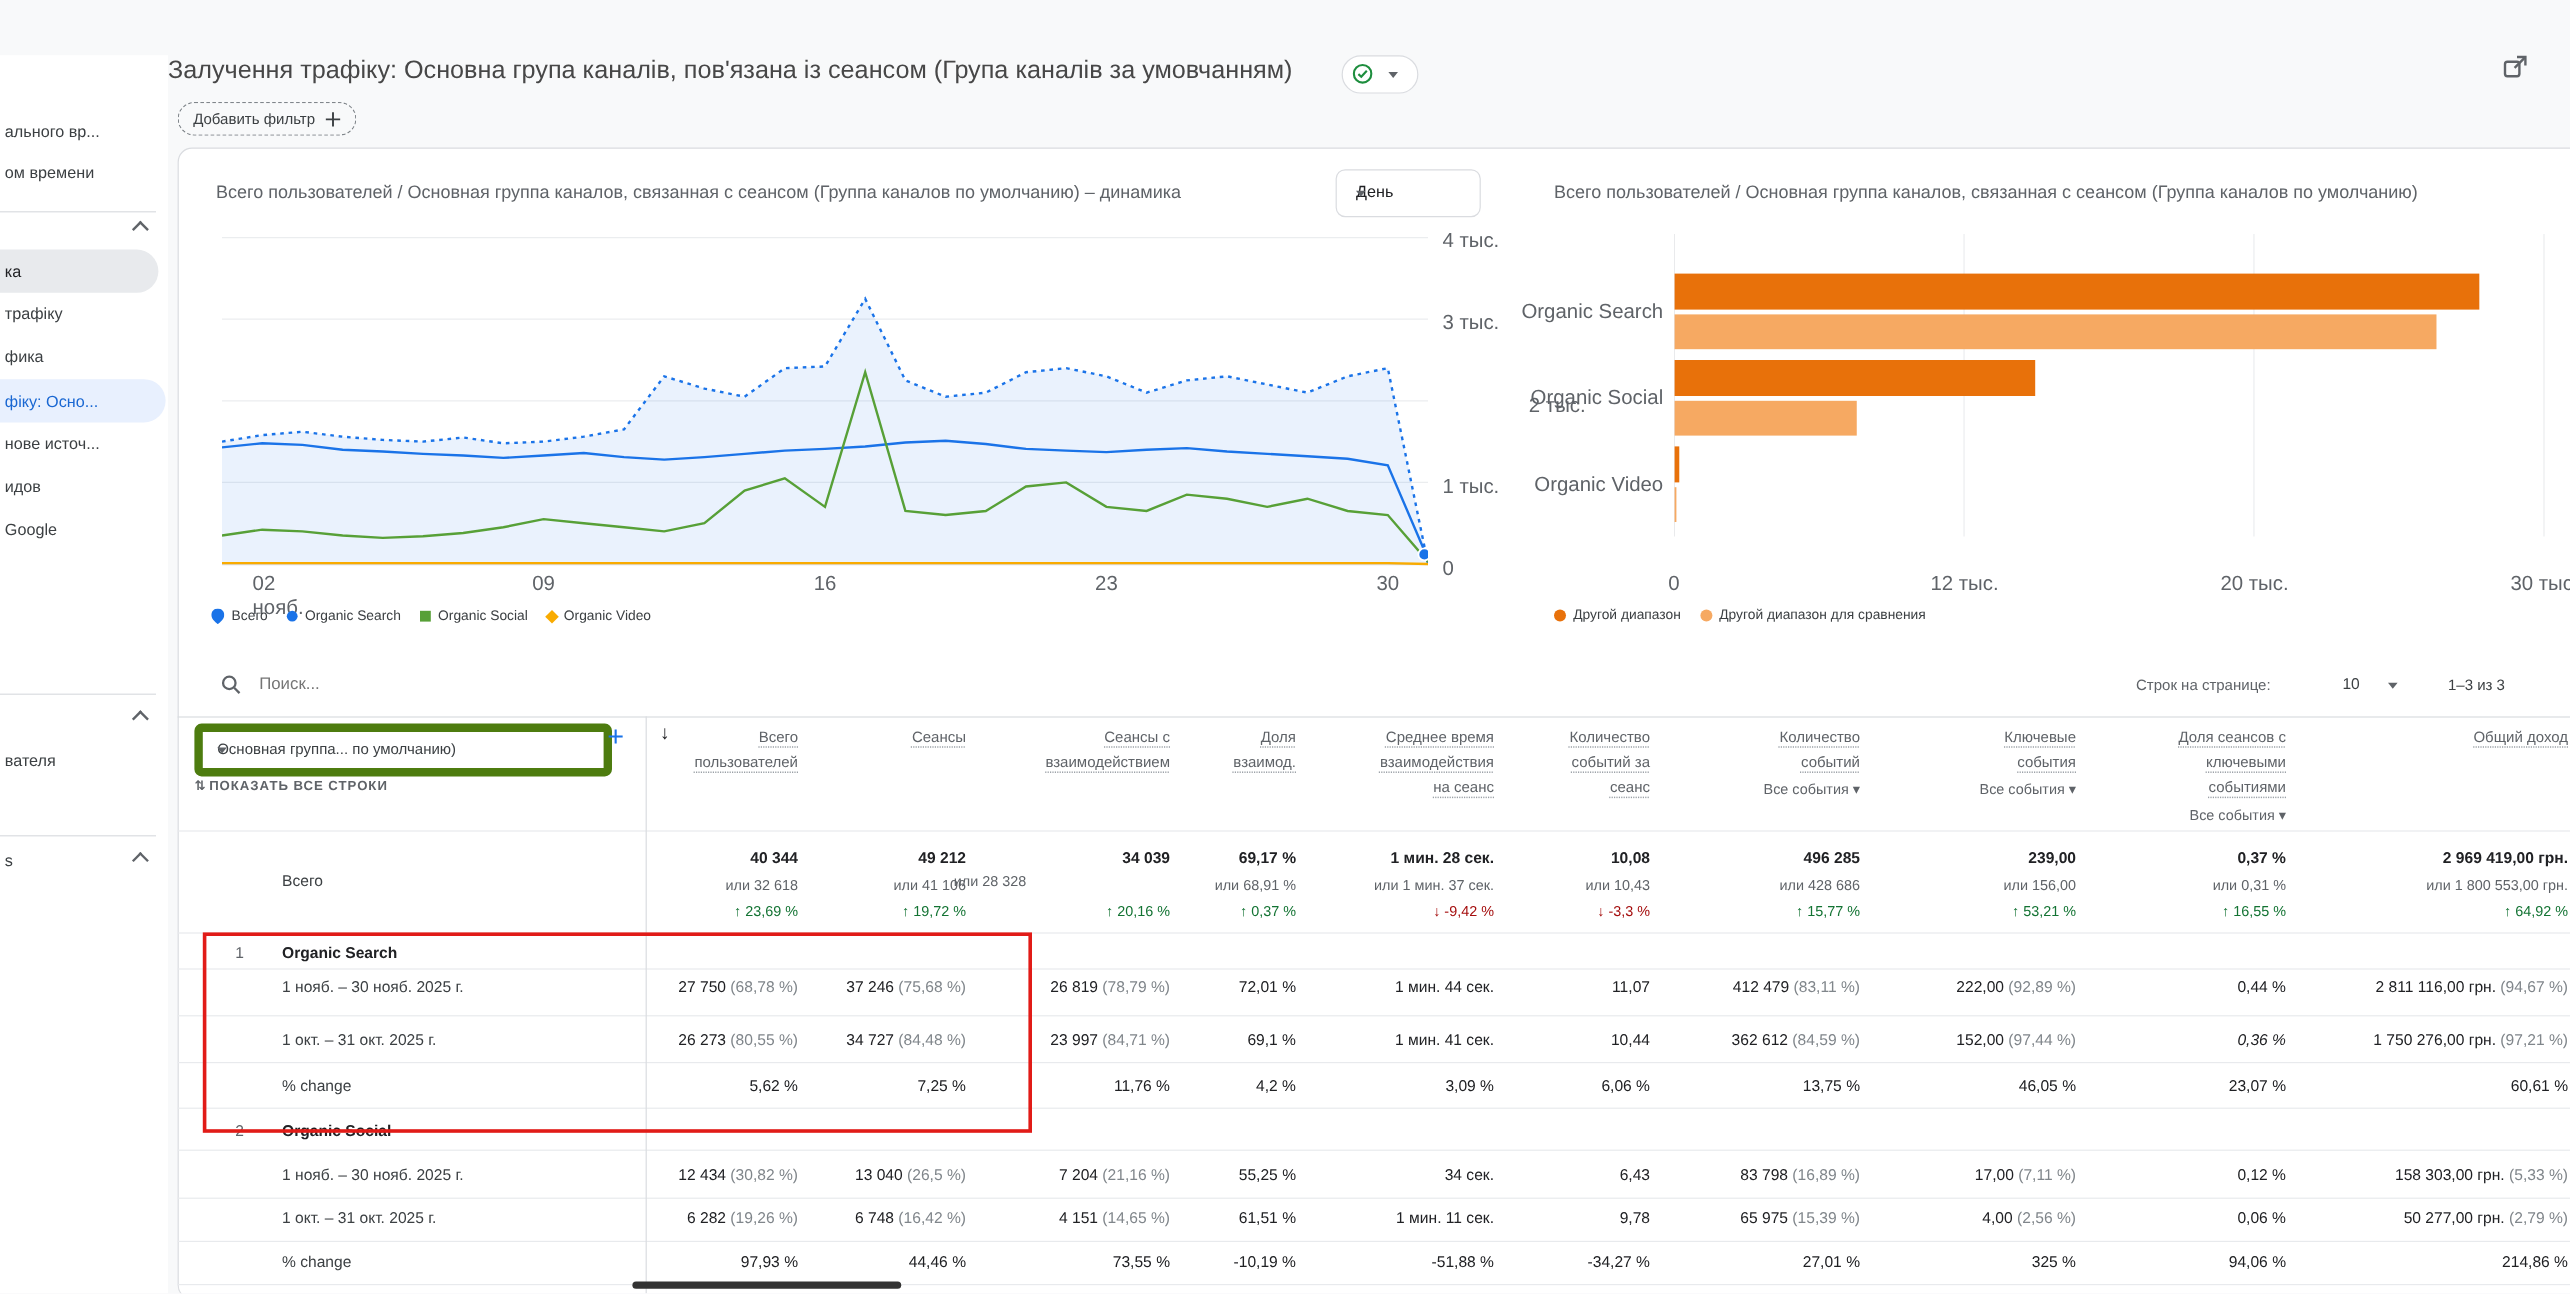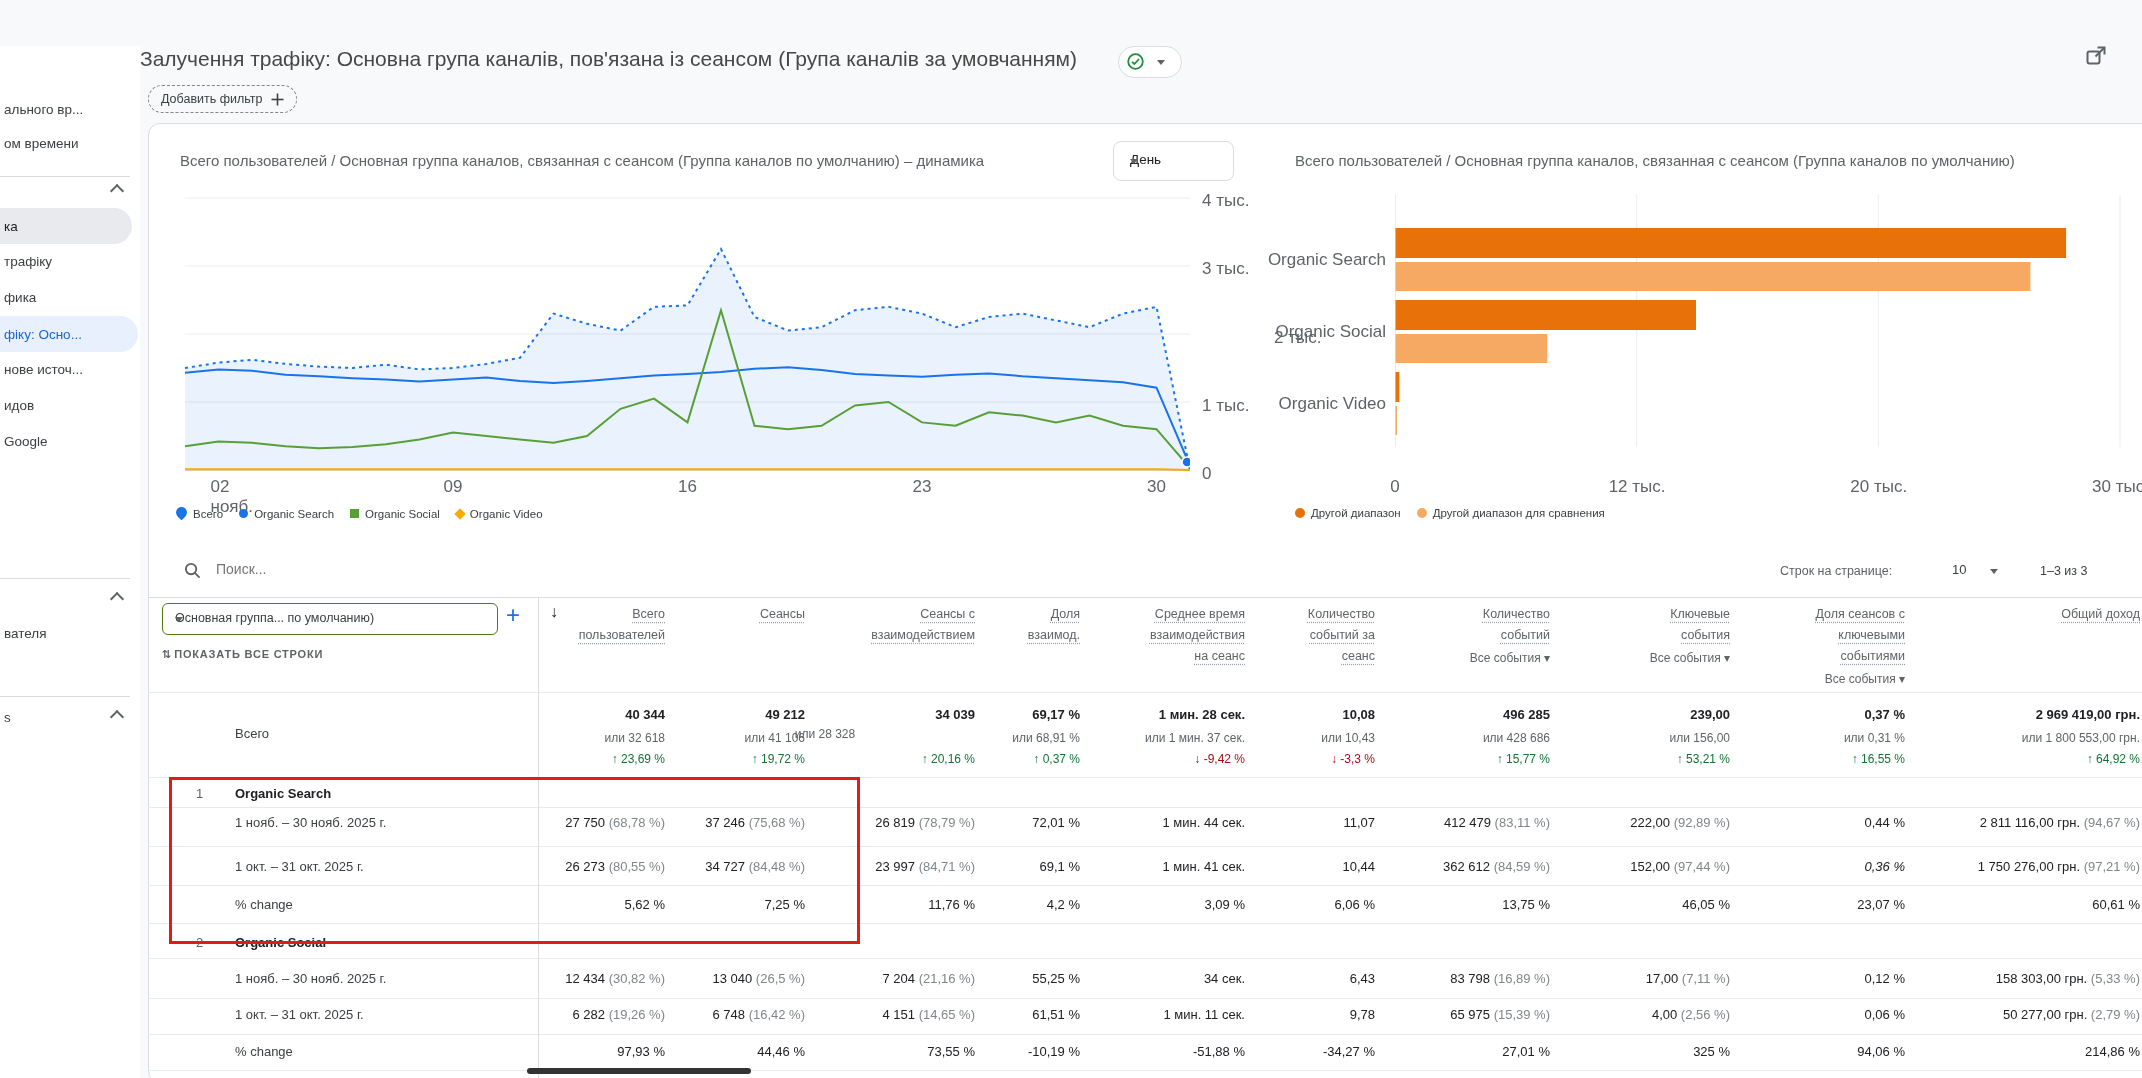--- a/index.html
+++ b/index.html
@@ -28,21 +28,21 @@
   .tick{position:absolute;font-size:17px;color:#5f6368;white-space:nowrap;}
   .legend{position:absolute;display:flex;align-items:center;gap:16px;font-size:11.5px;color:#3c4043;}
   .lg-item{display:flex;align-items:center;gap:6px;}
   .dot{width:9px;height:9px;border-radius:50%;}
   .sq{width:9px;height:9px;}
   .dia{width:8px;height:8px;transform:rotate(45deg);}
   
   .hline{position:absolute;left:148px;width:1994px;height:1px;background:#e8eaed;}
   #tsearch input{position:absolute;left:214px;top:560px;width:320px;border:0;outline:none;background:transparent;
     font-size:14px;color:#3c4043;font-family:inherit;}
-  #dim-pill{position:absolute;left:162px;top:603px;width:334px;height:30px;border:1px solid #4d7c0f;border-radius:6px;background:#fff;}
+  #dim-pill{position:absolute;left:162px;top:603px;width:334px;height:30px;border:7px solid #4d7c0f;border-radius:6px;background:#fff;}
   #dim-pill span{position:absolute;left:12px;top:7px;font-size:12.5px;color:#3c4043;white-space:nowrap;}
   #show-all{position:absolute;left:162px;top:648px;font-size:11px;letter-spacing:.8px;color:#5f6368;font-weight:bold;}
   .hcell{position:absolute;text-align:right;font-size:12.5px;color:#5f6368;line-height:21px;}
   .hcell span{text-decoration:underline dotted #9aa0a6;text-underline-offset:4px;display:block;}
   .hsub{font-size:12px;color:#5f6368;margin-top:2px;}
   .vcell{position:absolute;text-align:right;white-space:nowrap;font-size:13px;color:#202124;}
   .vcell .paren{color:#80868b;}
   .alt{font-size:12px;color:#5f6368;}
   .chg-up{font-size:12px;color:#137333;}
   .chg-down{font-size:12px;color:#a50e0e;}

